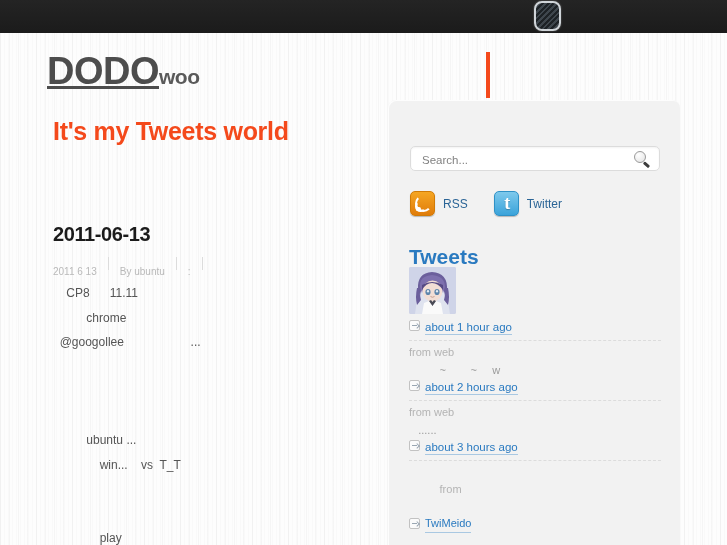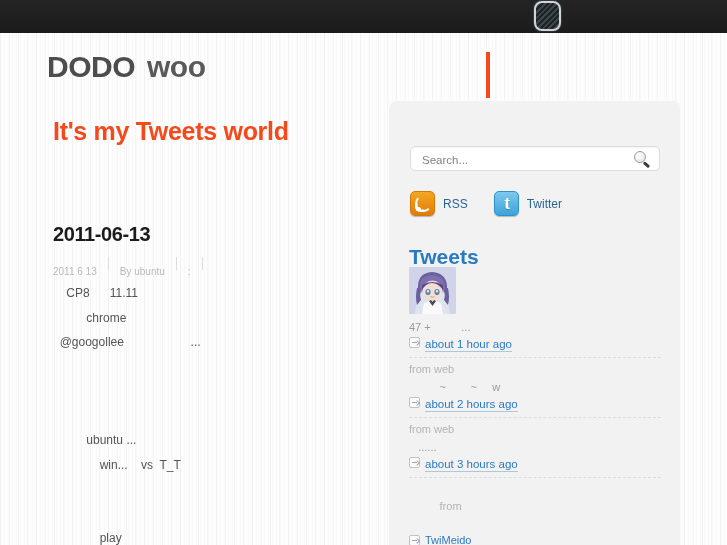--- a/index.html
+++ b/index.html
@@ -64,29 +64,29 @@
     width: 727px; height: 72px;
   }
   #site-logo {
     position: absolute;
     left: 47px; top: 17px;
     color: #4a4a4a;
     letter-spacing: -0.5px;
     white-space: nowrap;
   }
   #site-logo .lead {
-    font-size: 30px;
+    font-size: 38px;
     font-weight: bold;
     color: #4d4d4d;
+    text-decoration: underline;
   }
   #site-logo .tail {
-    font-size: 30px;
+    font-size: 21px;
     font-weight: bold;
     color: #5a5a5a;
-    margin-left: 12px;
   }
   #header-rule {
     position: absolute;
     left: 486px; top: 19px;
     width: 4px; height: 46px;
     background: #f4491b;
   }
 
   
   #content {
@@ -426,21 +426,20 @@
         <path d="M8 21 Q6 30 8 38 L12 33 Q10 27 11 21 Z" fill="#6b5f9c"></path>
         <path d="M39 21 Q41 30 39 38 L35 33 Q37 27 36 21 Z" fill="#6b5f9c"></path>
         <path d="M15 36 L20 34 L23.5 39 L27 34 L32 36 L34 47 L13 47 Z" fill="#fafafa"></path>
         <path d="M20 34 L23.5 39 L27 34 L25 33 L23.5 35 L22 33 Z" fill="#4a4a55"></path>
       </svg>
     </div>
 
     <div id="tweets-list">
 
       <div class="tweet">
-        <div class="tweet-text">47 +          ...</div>
         <div class="tweet-time">
           <span class="arrow-icon"></span>
           <span class="link">about 1 hour ago</span>
         </div>
         <div class="tweet-source">from web</div>
       </div>
 
       <div class="tweet">
         <div class="tweet-text">          ~        ~     w</div>
         <div class="tweet-time">

